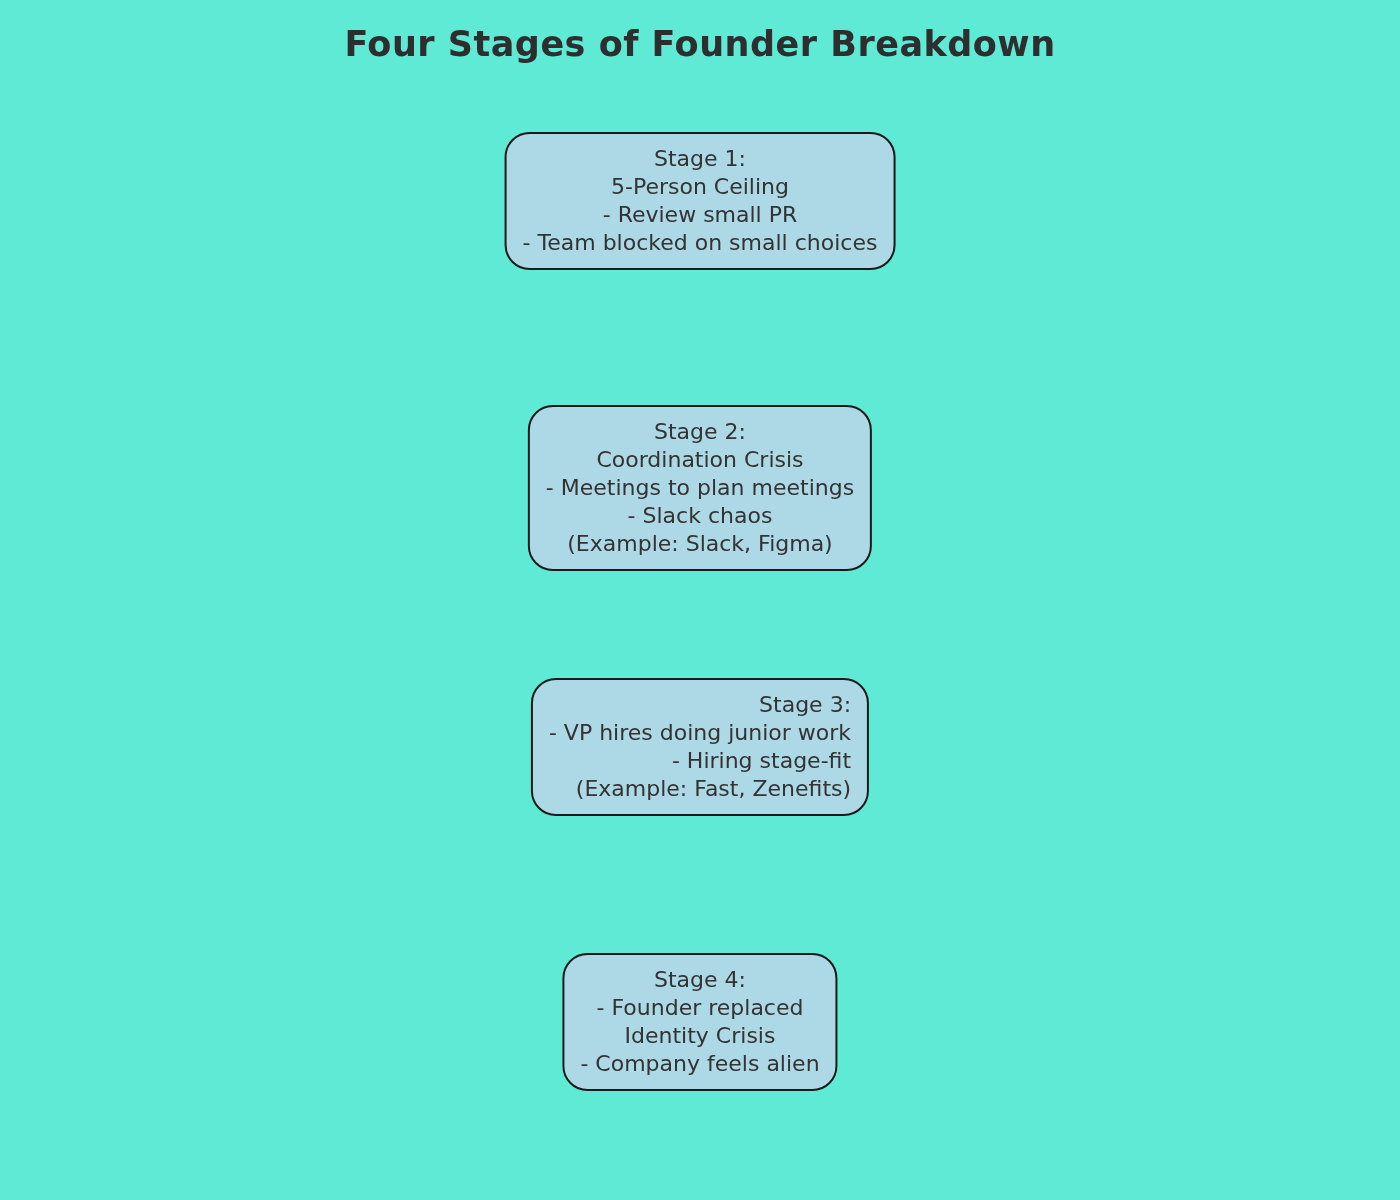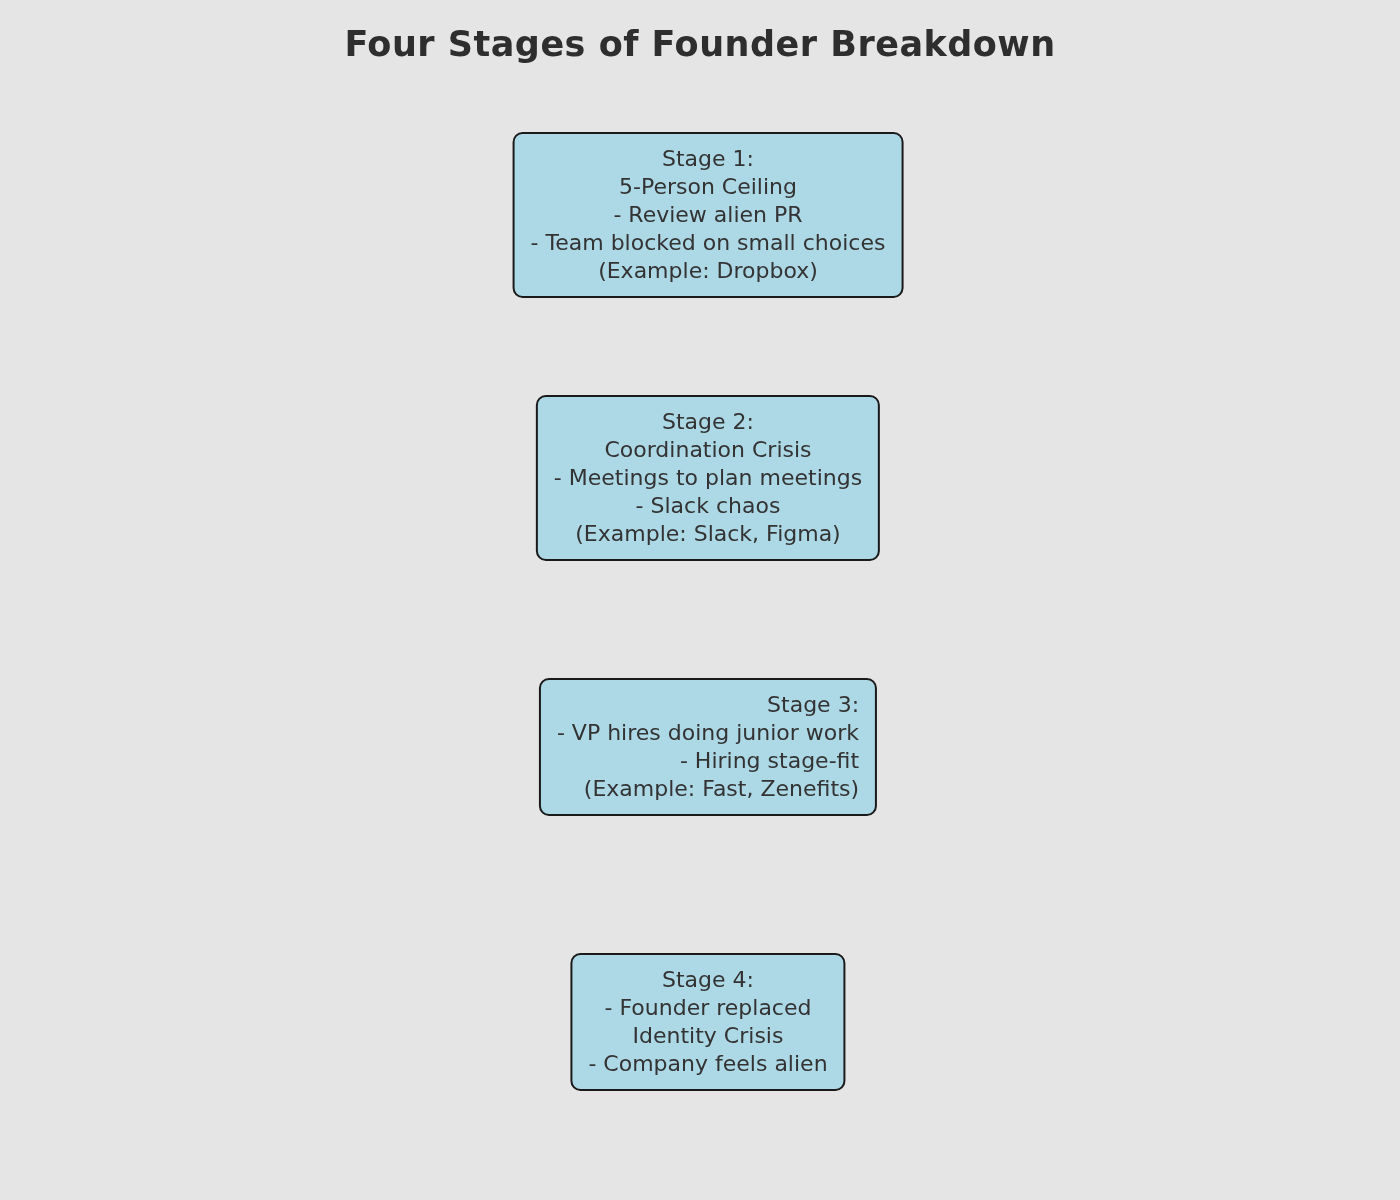--- a/index.html
+++ b/index.html
@@ -5,70 +5,68 @@
   html, body {
     margin: 0;
     padding: 0;
     background: #ffffff;
     font-family: "DejaVu Sans", sans-serif;
   }
   .canvas {
     position: relative;
     width: 1400px;
     height: 1200px;
-    background: #e5e5e5;
+    background: #5eead4;
     overflow: hidden;
   }
   .diagram-title {
     position: absolute;
     top: 24px;
     left: 0;
     width: 100%;
     text-align: center;
     font-size: 35px;
     font-weight: bold;
     color: #2e2e2e;
     letter-spacing: 0.5px;
   }
   .stage-box {
     position: absolute;
     left: 700px;
     transform: translateX(-50%);
     background: #ADD8E6;
     border: 2.5px solid #1a1a1a;
-    border-radius: 10px;
+    border-radius: 25px;
     padding: 11px 16px;
     color: #333333;
     font-size: 22px;
     line-height: 28px;
     text-align: center;
     white-space: nowrap;
-    margin-left: 8px;
   }
   .stage-box .line {
     display: block;
   }
   #stage-box-1 { top: 132px; }
-  #stage-box-2 { top: 395px; }
+  #stage-box-2 { top: 405px; }
   #stage-box-3 { top: 678px; text-align: right; }
   #stage-box-4 { top: 953px; }
 </style>
 </head>
 <body>
 
 <div class="canvas">
 
   <div class="diagram-title">Four Stages of Founder Breakdown</div>
 
   <div class="stage-box" id="stage-box-1">
     <span class="line">Stage 1:</span>
     <span class="line">5-Person Ceiling</span>
-    <span class="line">- Review alien PR</span>
+    <span class="line">- Review small PR</span>
     <span class="line">- Team blocked on small choices</span>
-    <span class="line">(Example: Dropbox)</span>
   </div>
 
   <div class="stage-box" id="stage-box-2">
     <span class="line">Stage 2:</span>
     <span class="line">Coordination Crisis</span>
     <span class="line">- Meetings to plan meetings</span>
     <span class="line">- Slack chaos</span>
     <span class="line">(Example: Slack, Figma)</span>
   </div>
 

